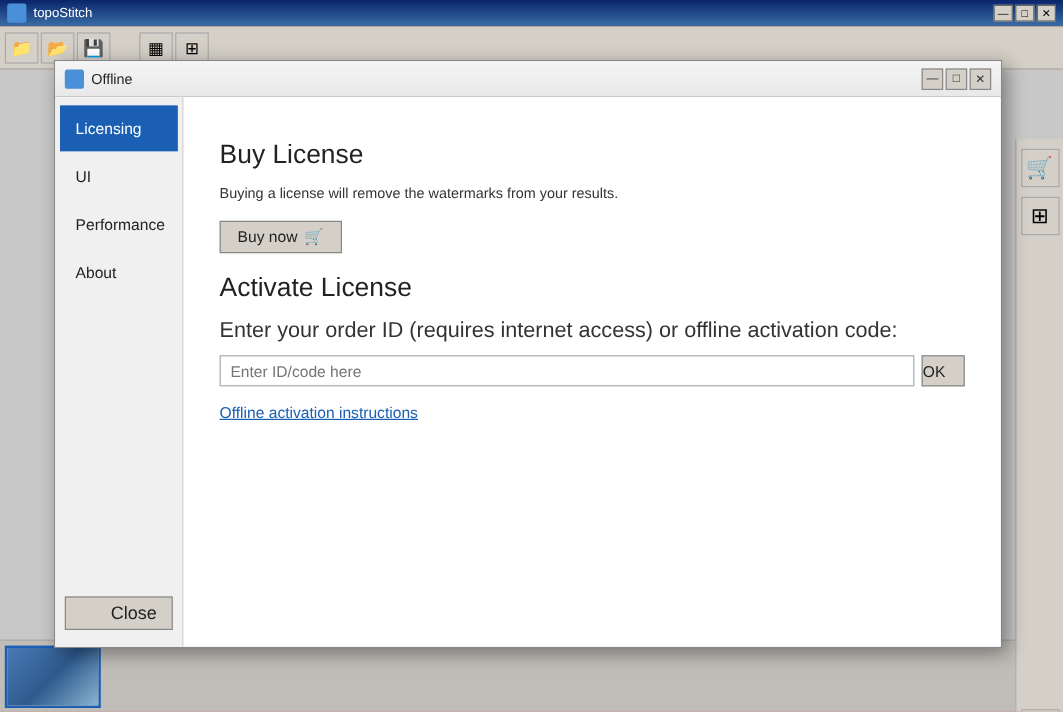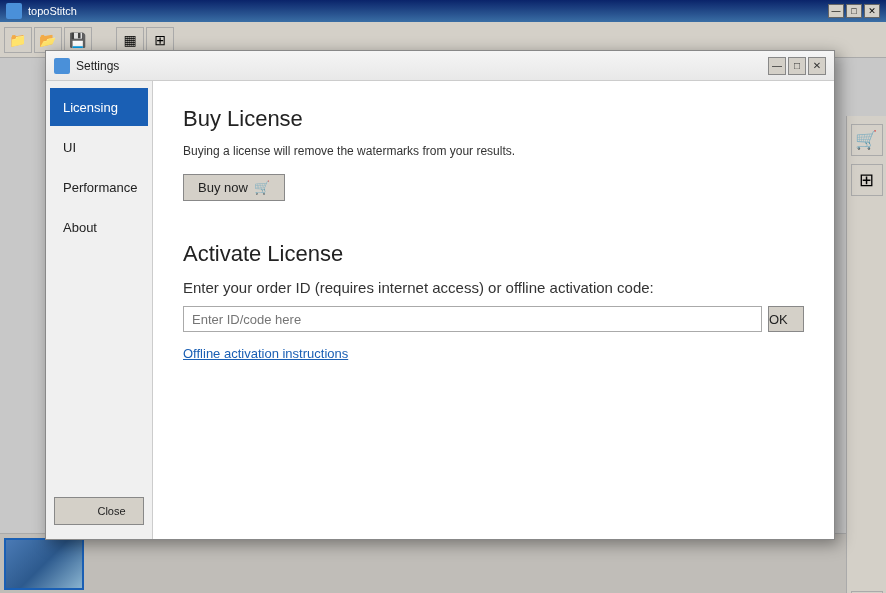--- a/index.html
+++ b/index.html
@@ -230,29 +230,29 @@
 
     .sidebar-close-btn {
       margin: 8px;
       height: 28px;
       background: #d4d0c8;
       border: 1px solid #888;
       display: flex;
       align-items: center;
       justify-content: center;
       cursor: pointer;
-      font-size: 11px;
+      font-size: 15px;
       color: #222;
       padding-left: 25px;
     }
 
     
     .main-content {
       flex: 1;
-      padding: 25px 30px;
+      padding: 35px 30px;
       overflow-y: auto;
       background: white;
     }
 
     .section-title {
       font-size: 22px;
       font-weight: normal;
       color: #222;
       margin-bottom: 12px;
     }
@@ -270,25 +270,25 @@
       padding: 5px 14px;
       background: #d4d0c8;
       border: 1px solid #888;
       cursor: pointer;
       font-size: 13px;
       color: #222;
       margin-bottom: 16px;
     }
 
     .activate-section {
-      margin-top: 24px;
+      margin-top: 0;
     }
 
     .activate-label {
-      font-size: 15px;
+      font-size: 18px;
       color: #333;
       margin-bottom: 10px;
     }
 
     .activate-input-row {
       display: flex;
       align-items: center;
       gap: 6px;
       margin-bottom: 14px;
     }
@@ -396,21 +396,21 @@
         <div class="thumb-img-placeholder"></div>
       </div>
     </div>
 
   </div>
 
   <div class="dialog-overlay">
 
     <div class="dialog-titlebar">
       <div class="dialog-title-icon"></div>
-      <span class="dialog-title-text">Settings</span>
+      <span class="dialog-title-text">Offline</span>
       <div class="dialog-titlebar-btns">
         <div class="dialog-titlebar-btn">—</div>
         <div class="dialog-titlebar-btn">□</div>
         <div class="dialog-titlebar-btn">✕</div>
       </div>
     </div>
 
     <div class="dialog-body">
 
       <div class="sidebar">

